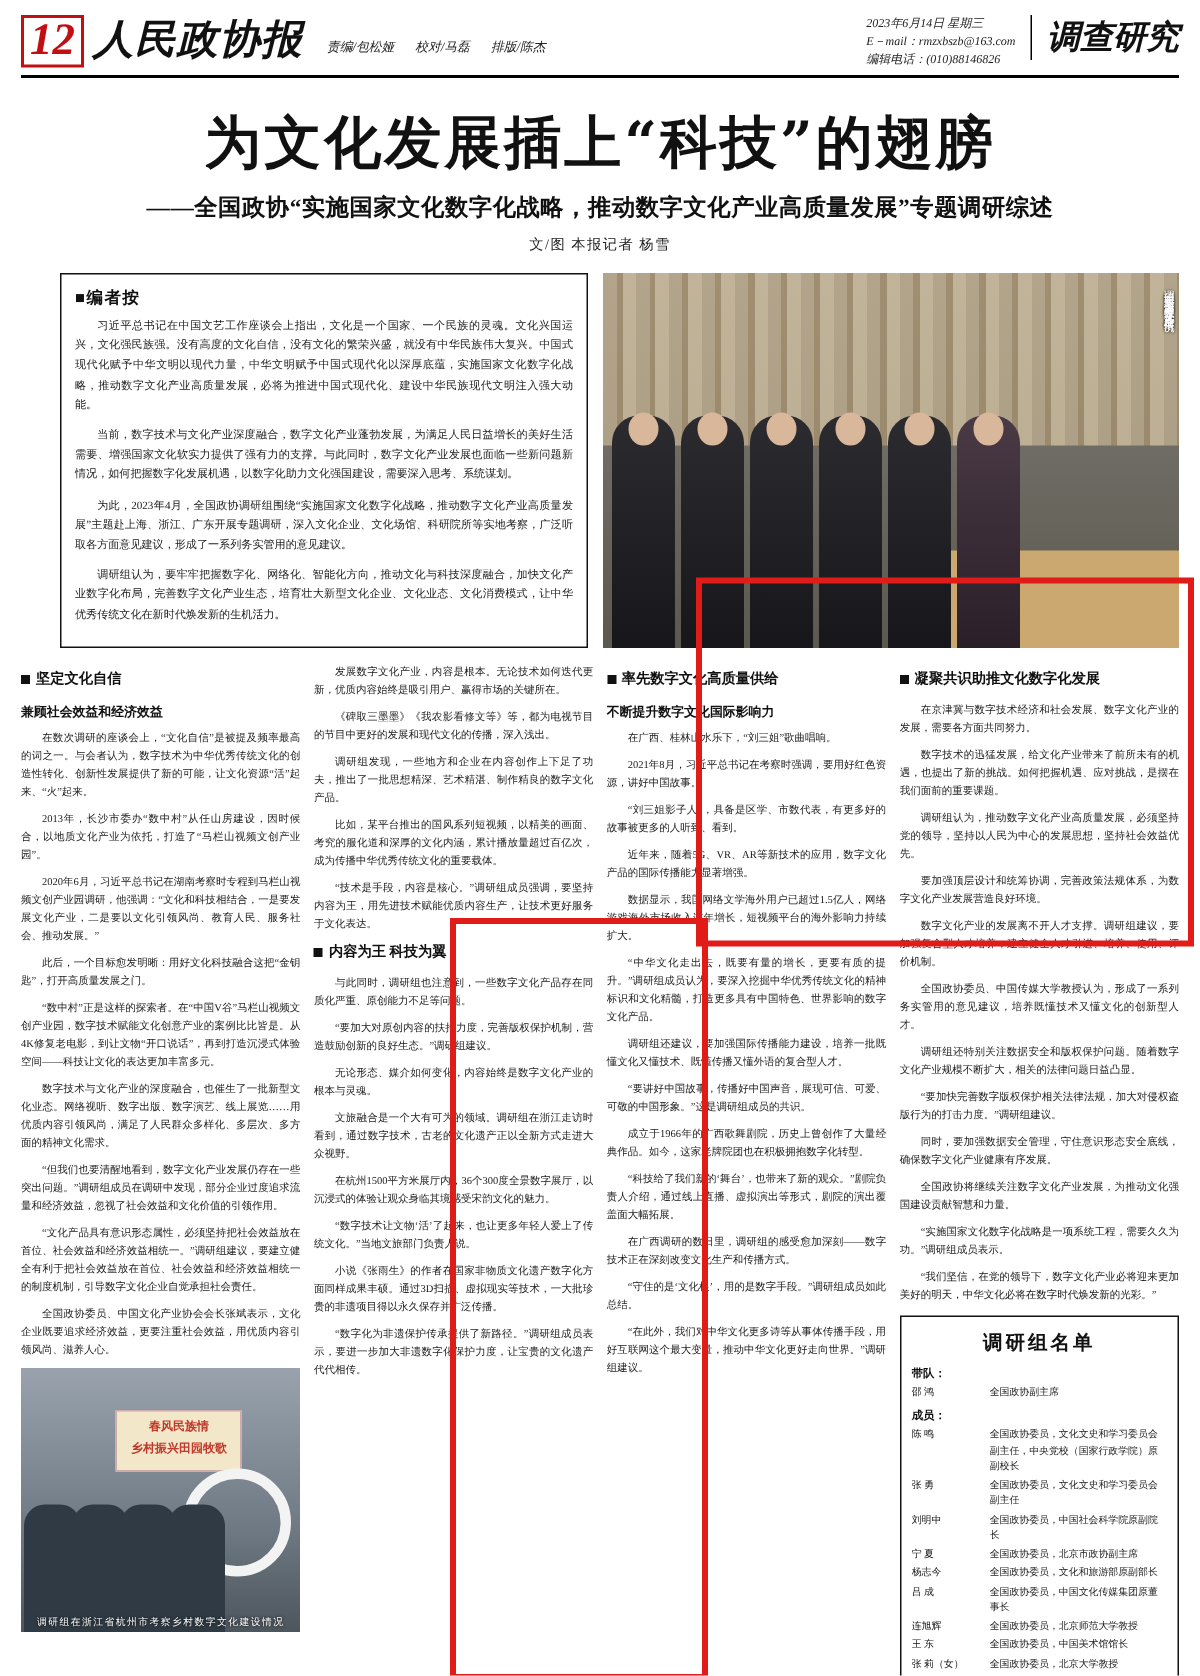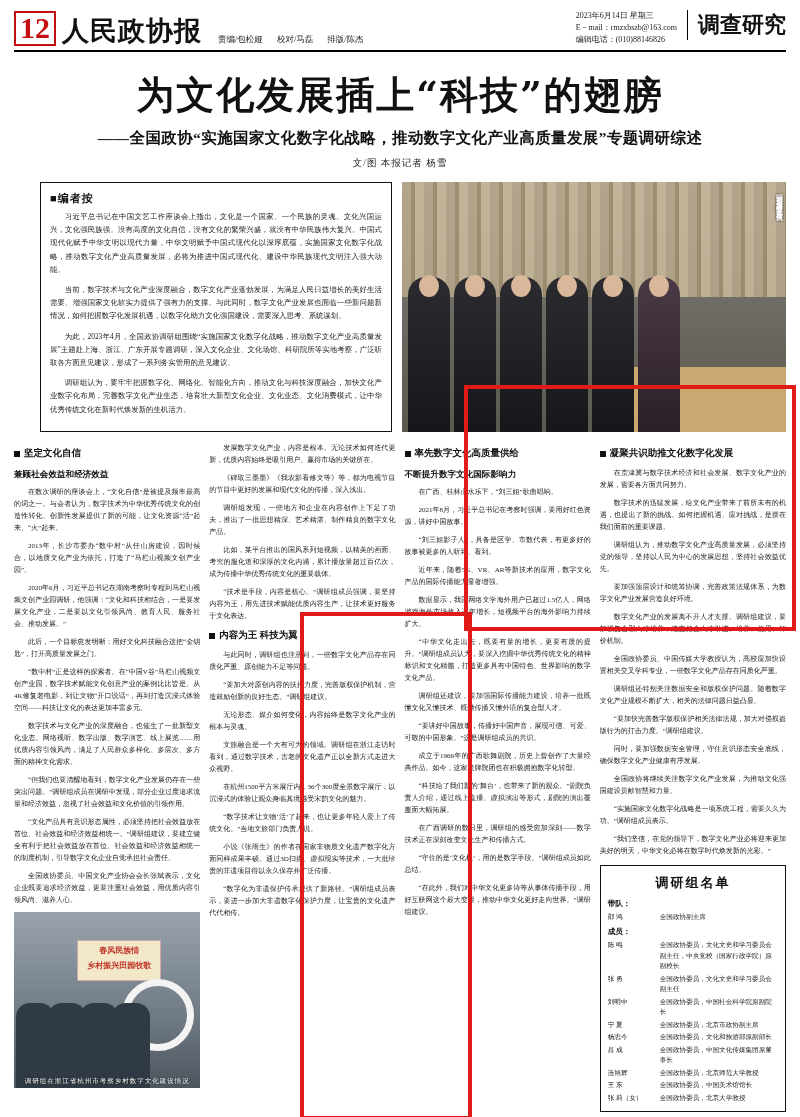--- a/index.html
+++ b/index.html
@@ -1,20 +1,20 @@
 <!DOCTYPE html>
 <html><head>
 <meta charset="utf-8">
 <style>
   html,body{margin:0;padding:0;background:#ffffff;}
   body{width:800px;height:1117px;font-family:"Liberation Serif",serif;color:#111;overflow:hidden;position:relative;}
   .page{position:relative;width:800px;height:1117px;box-sizing:border-box;padding:0 14px;}
 
   
-  .masthead{display:flex;align-items:flex-end;padding-top:8px;border-bottom:2px solid #000;padding-bottom:4px;}
+  .masthead{display:flex;align-items:center;padding-top:8px;border-bottom:2px solid #000;padding-bottom:4px;font-style:italic;}
   .pagenum{font-family:"Liberation Serif",serif;font-weight:bold;font-size:30px;line-height:28px;color:#c20f12;border:2px solid #c20f12;padding:1px 4px 2px 4px;margin-right:6px;}
   .paper-name{font-size:27px;font-weight:bold;letter-spacing:1px;line-height:30px;margin-right:16px;font-family:"DejaVu Serif",serif;}
   .credits{font-size:8.5px;line-height:13px;color:#222;display:flex;gap:14px;align-items:flex-start;margin-top:9px;flex:0 0 auto;}
   .credits span{white-space:nowrap;}
   .masthead-right{margin-left:auto;display:flex;align-items:flex-start;gap:10px;}
   .pubinfo{font-size:8px;line-height:12px;text-align:left;color:#222;margin-top:2px;}
   .section-title{font-size:22px;font-weight:bold;border-left:1px solid #000;padding-left:10px;line-height:30px;margin-top:2px;}
 
   
   .headline-wrap{text-align:center;margin-top:20px;}
@@ -202,21 +202,21 @@
       <p></p>
     </div>
 
     <div class="col">
       <div class="sub-h"><span class="sq"></span><span>凝聚共识助推文化数字化发展</span></div>
       <p>在京津冀与数字技术经济和社会发展、数字文化产业的发展，需要各方面共同努力。</p>
       <p>数字技术的迅猛发展，给文化产业带来了前所未有的机遇，也提出了新的挑战。如何把握机遇、应对挑战，是摆在我们面前的重要课题。</p>
       <p>调研组认为，推动数字文化产业高质量发展，必须坚持党的领导，坚持以人民为中心的发展思想，坚持社会效益优先。</p>
       <p>要加强顶层设计和统筹协调，完善政策法规体系，为数字文化产业发展营造良好环境。</p>
       <p>数字文化产业的发展离不开人才支撑。调研组建议，要加强复合型人才培养，建立健全人才引进、培养、使用、评价机制。</p>
-      <p>全国政协委员、中国传媒大学教授认为，高校应加快设置相关交叉学科专业，一些数字文化产品存在同质化严重。</p>
+      <p>全国政协委员、中国传媒大学教授认为，形成了一系列务实管用的意见建议，培养既懂技术又懂文化的创新型人才。</p>
       <p>调研组还特别关注数据安全和版权保护问题。随着数字文化产业规模不断扩大，相关的法律问题日益凸显。</p>
       <p>“要加快完善数字版权保护相关法律法规，加大对侵权盗版行为的打击力度。”调研组建议。</p>
       <p>同时，要加强数据安全管理，守住意识形态安全底线，确保数字文化产业健康有序发展。</p>
       <p>全国政协将继续关注数字文化产业发展，为推动文化强国建设贡献智慧和力量。</p>
       <p>“实施国家文化数字化战略是一项系统工程，需要久久为功。”调研组成员表示。</p>
       <p>“我们坚信，在党的领导下，数字文化产业必将迎来更加美好的明天，中华文化必将在数字时代焕发新的光彩。”</p>
 
       <div class="memberbox">
         <h3>调研组名单</h3>
 

